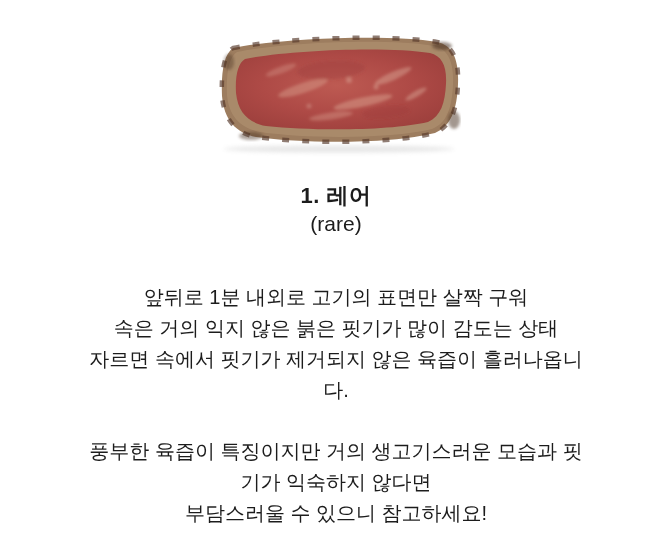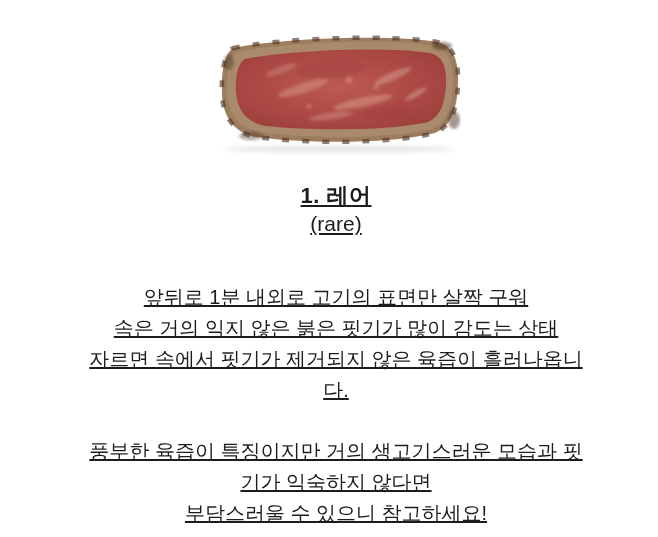--- a/index.html
+++ b/index.html
@@ -14,21 +14,20 @@
     font-family: "Liberation Sans", "DejaVu Sans", sans-serif;
     color: #1c1c1c;
   }
   .page {
     width: 658px;
     height: 537px;
     background: #ffffff;
     box-sizing: border-box;
     padding-top: 32px;
     text-align: center;
-    text-decoration: underline;
   }
   .content {
     transform: translateX(7px);
   }
   .steak-figure {
     width: 250px;
     height: 126px;
     margin: 0 auto;
     display: block;
   }

